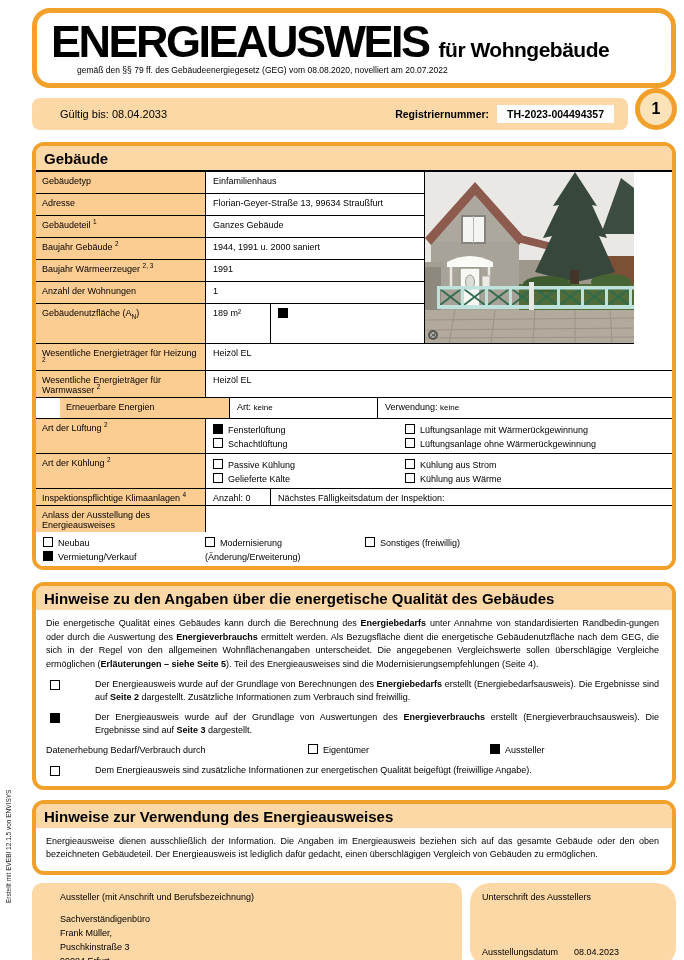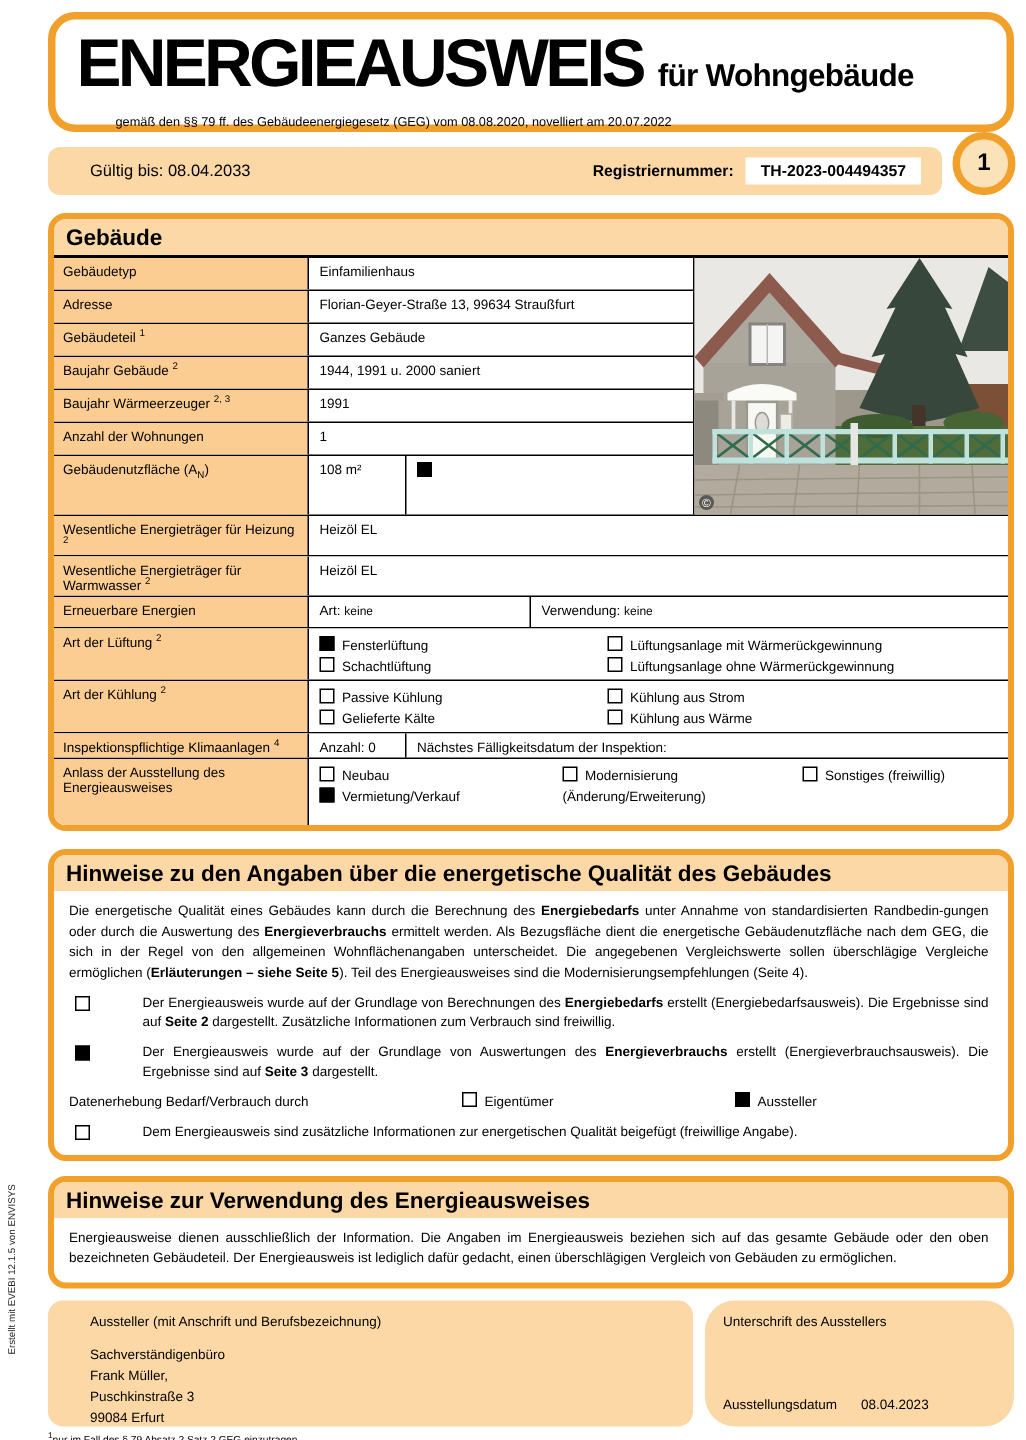--- a/index.html
+++ b/index.html
@@ -12,49 +12,49 @@
   .page{position:relative;width:684px;height:960px;background:#fff;overflow:hidden;
         font-family:"Liberation Sans",sans-serif;color:#000;}
   .content{position:absolute;left:32px;top:0;width:644px;}
 
   
   .title-box{box-sizing:border-box;margin-top:8px;height:80px;border:5px solid var(--orange);
              border-radius:18px;padding:5px 14px 0 14px;background:#fff;}
   .title-line{display:flex;align-items:baseline;white-space:nowrap;}
   .main-title{font-size:45px;font-weight:bold;letter-spacing:-2.5px;line-height:1.05;}
   .title-suffix{font-size:21px;font-weight:bold;margin-left:10px;letter-spacing:-0.5px;}
-  .subtitle{font-size:8.5px;margin-top:11px;padding-left:26px;}
+  .subtitle{font-size:8.5px;margin-top:0;padding-left:26px;}
 
   
   .validity-bar{margin-top:10px;height:32px;width:596px;box-sizing:border-box;background:var(--peach);
                 border-radius:8px;display:flex;align-items:center;padding:0 14px 0 28px;}
   .valid-until{font-size:11px;}
   .reg-label{margin-left:auto;font-size:10.5px;font-weight:bold;}
   .reg-box{background:#fff;margin-left:8px;padding:3px 10px;font-size:10.5px;font-weight:bold;}
   .page-badge{position:absolute;left:635px;top:88px;width:32px;height:32px;border:5px solid var(--orange);
               border-radius:50%;background:var(--badgefill);display:flex;align-items:center;
               justify-content:center;font-size:16px;font-weight:bold;}
 
   
   .box{border:4px solid var(--orange);border-radius:12px;background:#fff;overflow:hidden;}
   .building-box{margin-top:12px;}
   .sec-title{background:var(--peach);font-size:15px;font-weight:bold;padding:4px 8px 3px 8px;}
   .building-box .sec-title{border-bottom:2px solid #000;}
 
   
   .btable{font-size:9px;}
   .groupA{display:flex;}
-  .rowsA{width:426px;}
+  .rowsA{width:388px;}
   .row{display:flex;border-bottom:1px solid #000;box-sizing:border-box;background:#fff;}
   .lbl{width:170px;min-width:170px;background:var(--labelpeach);border-right:1px solid #000;
        padding:4px 6px 2px 6px;box-sizing:border-box;}
   .val{flex:1;padding:4px 7px 2px 7px;box-sizing:border-box;}
   .h22{height:22px;} .h40{height:40px;}
-  .mh26{min-height:26px;} .mh21{min-height:21px;} .mh29{min-height:29px;}
-  .mh17{min-height:17px;} .mh44{min-height:44px;}
+  .mh26{min-height:26px;} .mh21{min-height:21px;padding-left:24px;} .mh29{min-height:29px;}
+  .mh17{min-height:17px;} .mh44{min-height:44px;flex-direction:column;}
   sup{font-size:6.5px;line-height:0;}
   sub{font-size:6.5px;line-height:0;}
   .val0{padding:0;display:flex;}
   .subcell{padding:4px 7px 2px 7px;box-sizing:border-box;}
   .bl{border-left:1px solid #000;}
   .small8{font-size:8px;}
   .photo-cell{width:210px;box-sizing:border-box;border-left:0;border-bottom:1px solid #000;
               position:relative;background:#fff;}
   .photo-cell svg{display:block;width:209px;height:171px;border-left:1px solid #000;}
 
@@ -147,21 +147,21 @@
               <div class="lbl"><span>Baujahr Wärmeerzeuger</span> <sup>2, 3</sup></div>
               <div class="val">1991</div>
             </div>
             <div class="row h22">
               <div class="lbl">Anzahl der Wohnungen</div>
               <div class="val">1</div>
             </div>
             <div class="row h40">
               <div class="lbl"><span>Gebäudenutzfläche (A</span><sub>N</sub><span>)</span></div>
               <div class="val val0">
-                <div class="subcell" style="width:64px;">108 m²</div>
+                <div class="subcell" style="width:64px;">189 m²</div>
                 <div class="subcell bl" style="flex:1;">
                   <span class="cb checked"></span>
                 </div>
               </div>
             </div>
           </div>
           <div class="photo-cell">
             <svg viewBox="0 0 209 171" preserveAspectRatio="none">
               <rect width="209" height="171" fill="#E9E8E4"></rect>
               <polygon points="196,6 176,62 209,62 209,16" fill="#3E4D42"></polygon>

